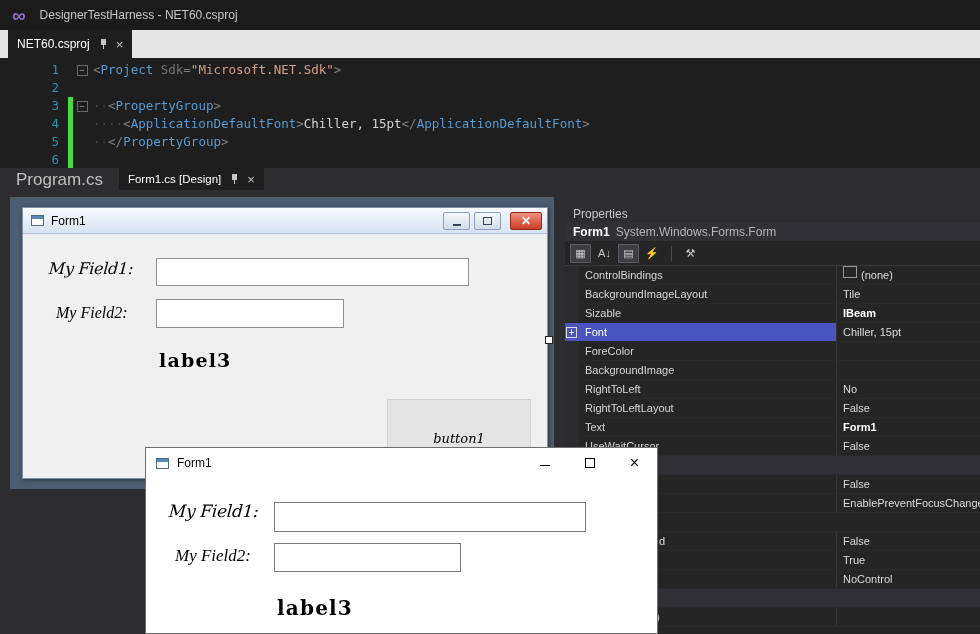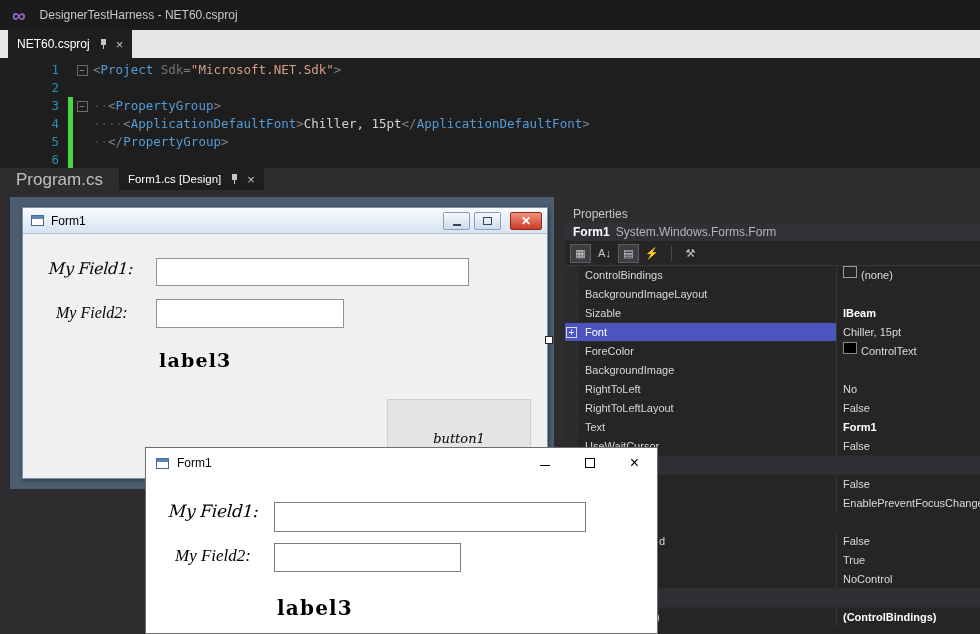--- a/index.html
+++ b/index.html
@@ -224,44 +224,43 @@
           <span class="p-gut"></span>
           <span class="p-name">ControlBindings</span>
           <span class="p-val">
             <span class="img-box"></span>
             <span class="v-text">(none)</span>
           </span>
         </div>
         <div class="prop-row">
           <span class="p-gut"></span>
           <span class="p-name">BackgroundImageLayout</span>
+          <span class="p-val">
+            <span class="v-text">Tile</span>
+          </span>
         </div>
         <div class="prop-row">
           <span class="p-gut"></span>
           <span class="p-name">Sizable</span>
           <span class="p-val bold">
             <span class="v-text">IBeam</span>
           </span>
         </div>
         <div class="prop-row sel">
           <span class="p-gut">
             <span class="exp-box">+</span>
           </span>
           <span class="p-name">Font</span>
           <span class="p-val">
             <span class="v-text">Chiller, 15pt</span>
           </span>
         </div>
         <div class="prop-row">
           <span class="p-gut"></span>
           <span class="p-name">ForeColor</span>
-          <span class="p-val">
-            <span class="swatch" style="background: rgb(0, 0, 0);"></span>
-            <span class="v-text">ControlText</span>
-          </span>
         </div>
         <div class="prop-row">
           <span class="p-gut"></span>
           <span class="p-name">BackgroundImage</span>
         </div>
         <div class="prop-row">
           <span class="p-gut"></span>
           <span class="p-name">RightToLeft</span>
           <span class="p-val">
             <span class="v-text">No</span>
@@ -327,23 +326,20 @@
           <span class="p-gut"></span>
           <span class="p-name"></span>
           <span class="p-val">
             <span class="v-text">NoControl</span>
           </span>
         </div>
         <div class="prop-row cat"></div>
         <div class="prop-row">
           <span class="p-gut"></span>
           <span class="p-name" style="padding-left: 77px;">)</span>
-          <span class="p-val bold">
-            <span class="v-text">(ControlBindings)</span>
-          </span>
         </div>
       </div>
   </div>
 
   <div class="rt-form">
     <div class="rt-titlebar">
       <span class="form-glyph"></span>
       <span class="rt-title">Form1</span>
       <span class="rt-buttons">
         <span class="rt-btn">

